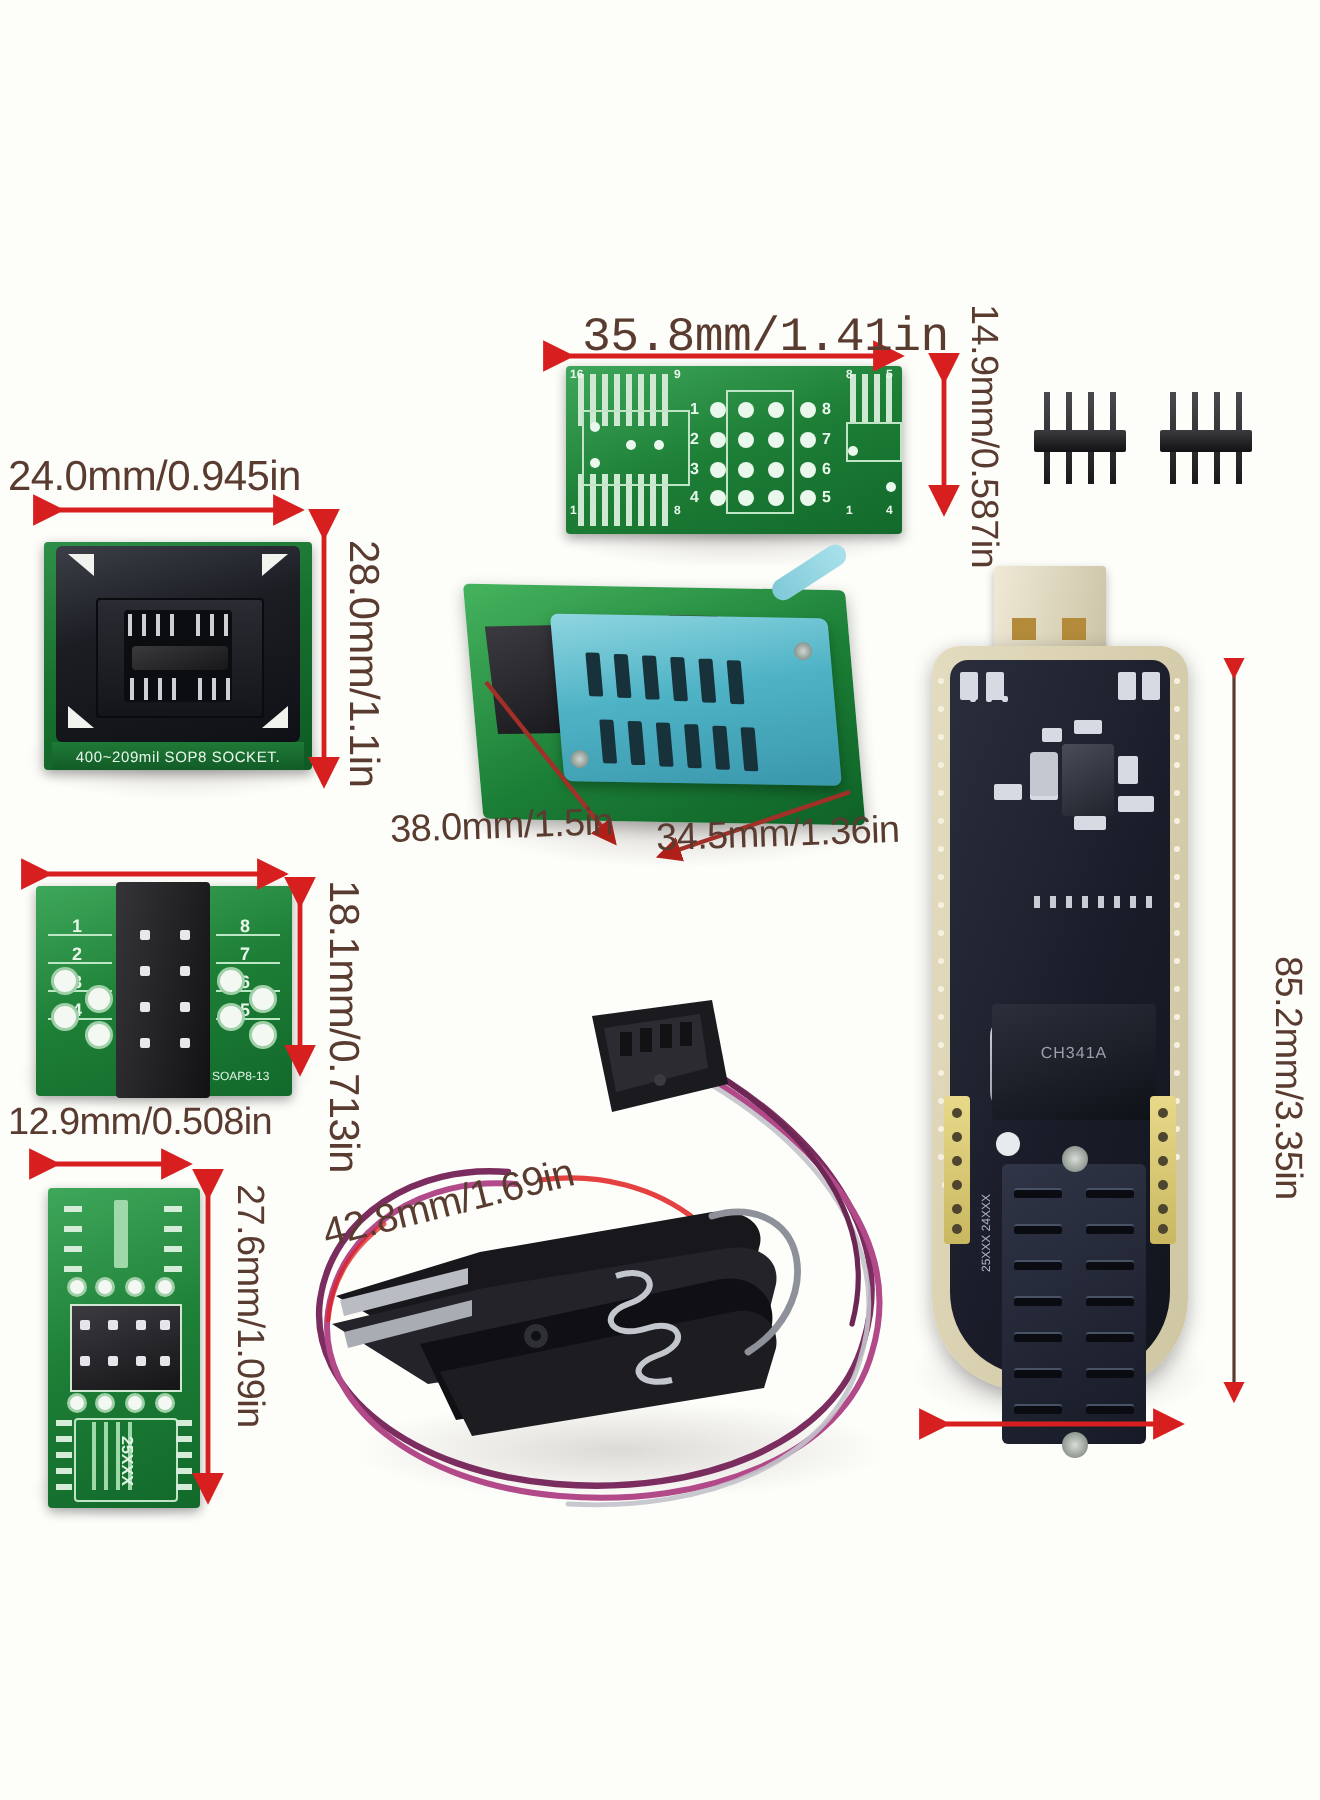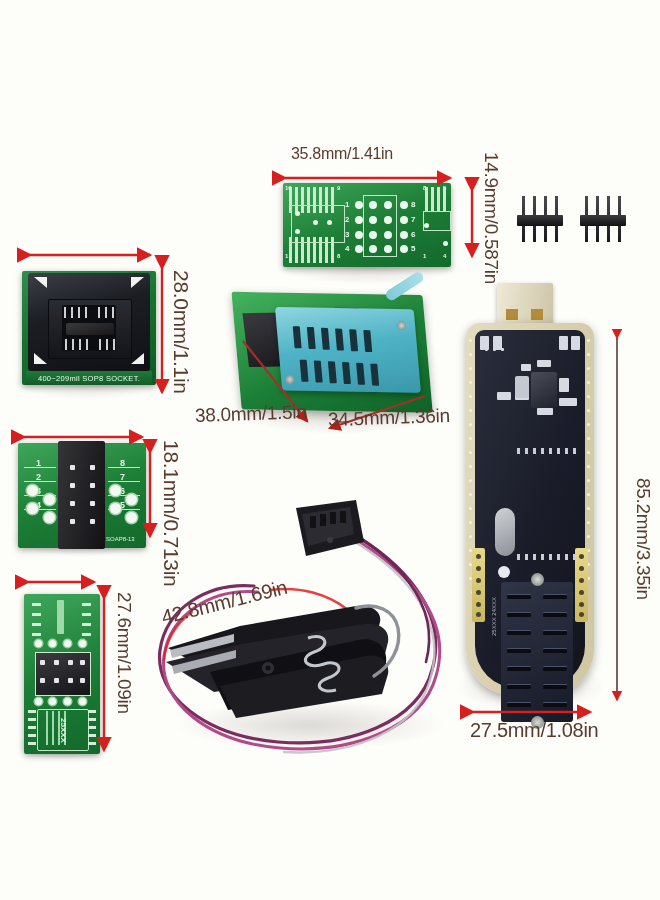--- a/index.html
+++ b/index.html
@@ -504,20 +504,23 @@
       <div class="leg" style="left:90px;top:118px;"></div>
       <div class="leg" style="left:98px;top:118px;"></div>
       <div class="leg" style="left:42px;top:224px;"></div>
       <div class="leg" style="left:50px;top:224px;"></div>
       <div class="leg" style="left:58px;top:224px;"></div>
       <div class="leg" style="left:66px;top:224px;"></div>
       <div class="leg" style="left:74px;top:224px;"></div>
       <div class="leg" style="left:82px;top:224px;"></div>
       <div class="leg" style="left:90px;top:224px;"></div>
       <div class="leg" style="left:98px;top:224px;"></div>
+      <div class="chip">
+        <div class="chiptxt">CH341A</div>
+      </div>
       <div class="ycon" style="left:-3px;top:218px;">
         <div class="yp" style="top:6px;"></div>
         <div class="yp" style="top:18px;"></div>
         <div class="yp" style="top:30px;"></div>
         <div class="yp" style="top:42px;"></div>
         <div class="yp" style="top:54px;"></div>
         <div class="yp" style="top:64px;"></div>
       </div>
       <div class="ycon" style="left:100px;top:218px;">
         <div class="yp" style="top:6px;"></div>
@@ -616,36 +619,37 @@
 
     <line x1="243" y1="341" x2="307" y2="421" stroke="#a33028" stroke-width="2.2" marker-end="url(#ahs)"></line>
 
     <line x1="425" y1="396" x2="330" y2="428" stroke="#a33028" stroke-width="2.2" marker-end="url(#ahs)"></line>
 
     <line x1="617" y1="338" x2="617" y2="700" stroke="#5a3b30" stroke-width="1.6" marker-start="url(#ah)" marker-end="url(#ah)"></line>
 
     <line x1="473" y1="712" x2="590" y2="712" stroke="#d81f1f" stroke-width="2.4" marker-start="url(#ah)" marker-end="url(#ah)"></line>
   </svg>
 
+  <div class="dim" style="left:4px;top:228px;font-size:21px;">24.0mm/0.945in</div>
 
   <div class="dim vert" style="left:192px;top:270px;font-size:21px;transform:rotate(90deg);">28.0mm/1.1in</div>
 
 
   <div class="dim vert" style="left:182px;top:440px;font-size:21px;transform:rotate(90deg);">18.1mm/0.713in</div>
 
+  <div class="dim" style="left:4px;top:552px;font-size:19px;">12.9mm/0.508in</div>
 
   <div class="dim vert" style="left:134px;top:592px;font-size:19px;transform:rotate(90deg);">27.6mm/1.09in</div>
 
-  <div class="dim" style="left:291px;top:146px;font-size:16px;">35.8mm/1.41in</div>
+  <div class="dim" style="left:291px;top:158px;font-size:24px;font-family:Liberation Mono, monospace;">35.8mm/1.41in</div>
 
   <div class="dim vert" style="left:501px;top:152px;font-size:19px;transform:rotate(90deg);">14.9mm/0.587in</div>
 
   <div class="dim" style="left:195px;top:404px;font-size:19px;transform:rotate(-2deg);">38.0mm/1.5in</div>
 
   <div class="dim" style="left:328px;top:408px;font-size:19px;transform:rotate(-2deg);">34.5mm/1.36in</div>
 
   <div class="dim" style="left:160px;top:592px;font-size:20px;transform:rotate(-14deg);">42.8mm/1.69in</div>
 
   <div class="dim vert" style="left:653px;top:478px;font-size:19px;transform:rotate(90deg);">85.2mm/3.35in</div>
 
-  <div class="dim" style="left:470px;top:720px;font-size:20px;">27.5mm/1.08in</div>
 
 </div>
 
 </body></html>

